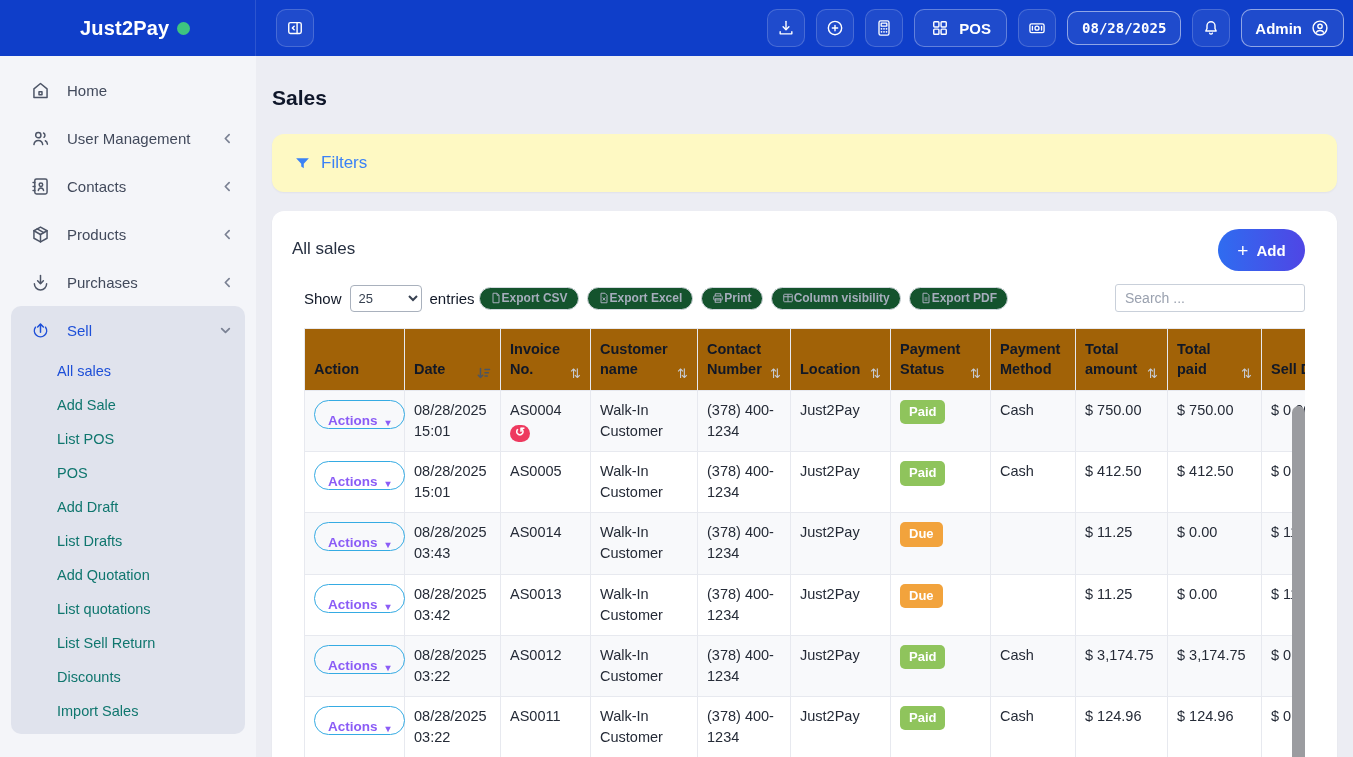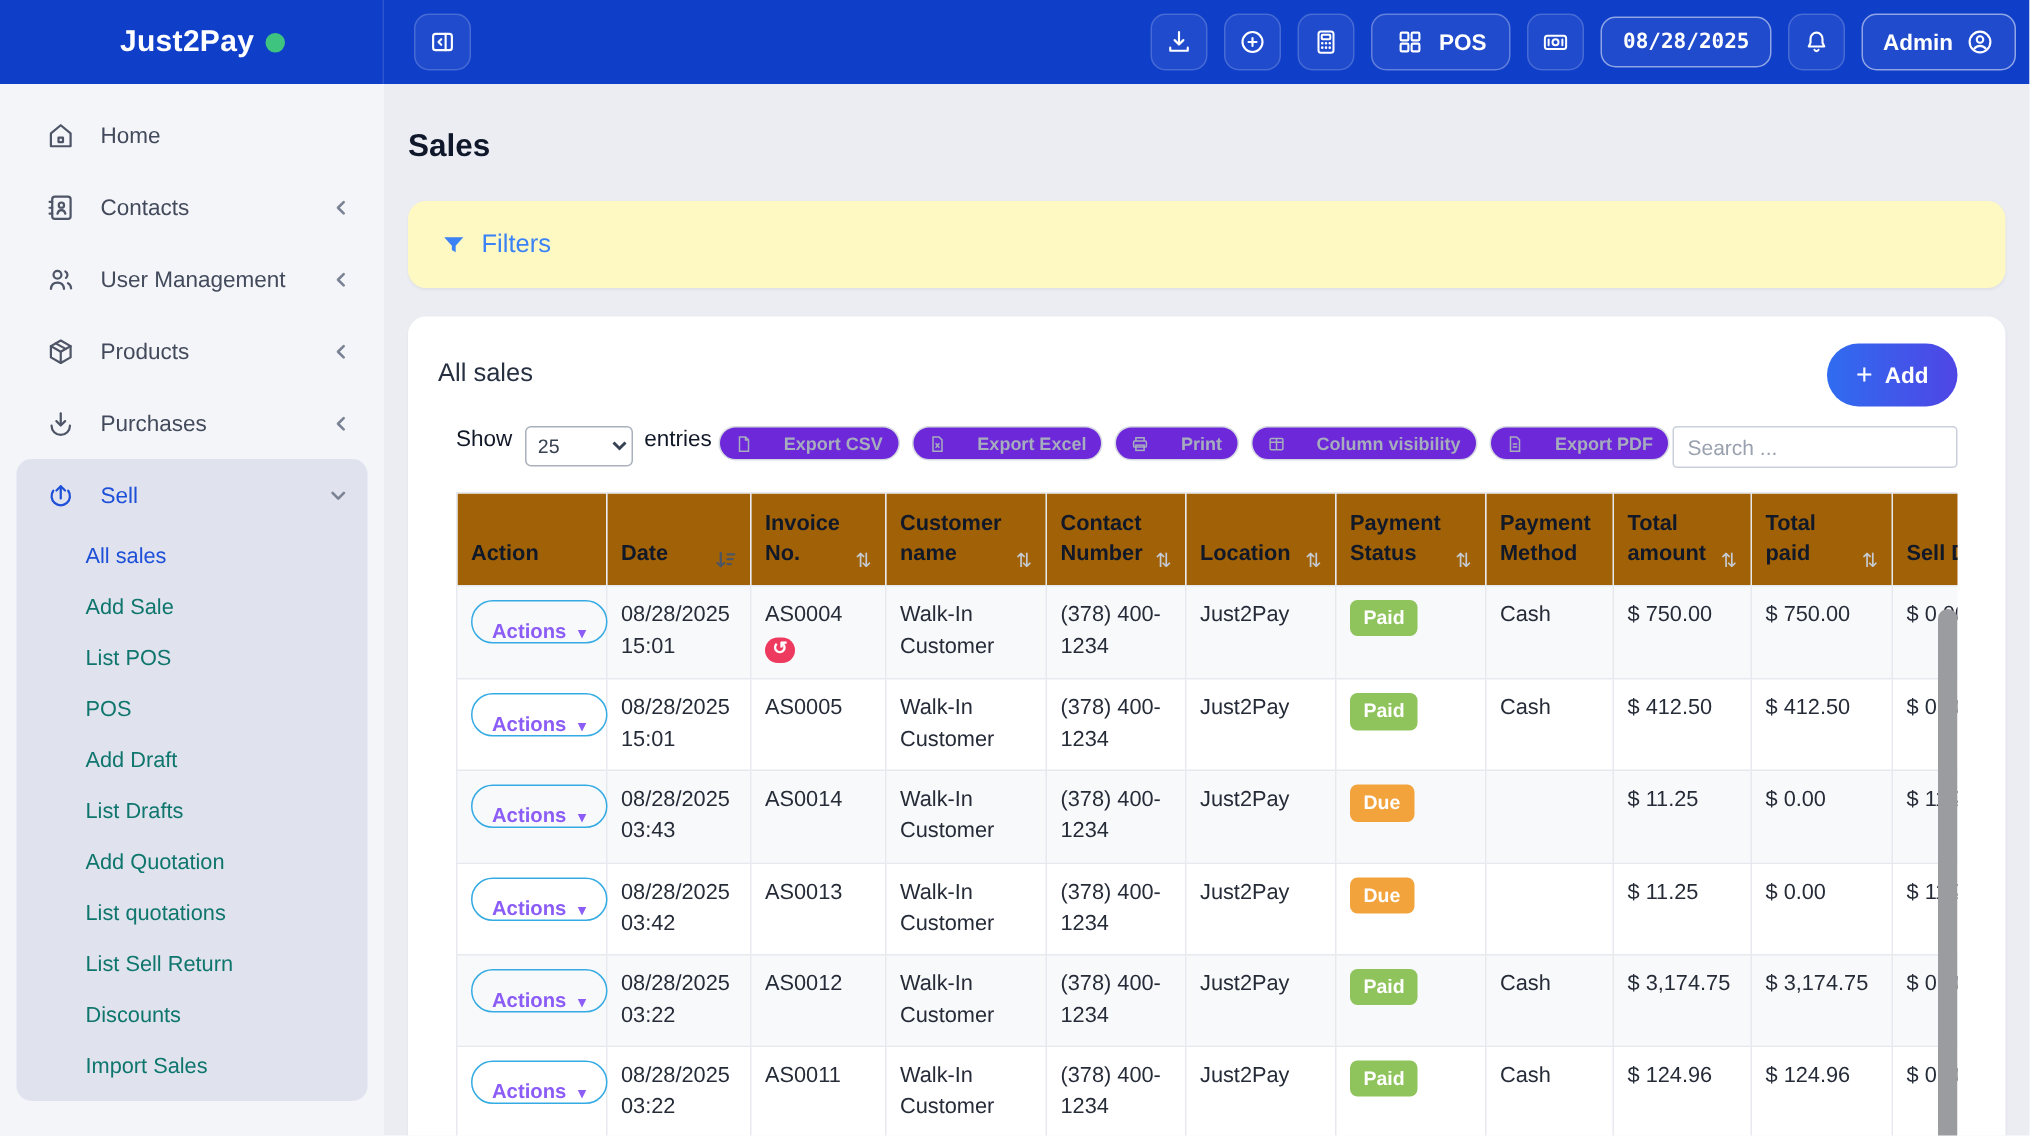--- a/index.html
+++ b/index.html
@@ -45,26 +45,26 @@
   .filters-label{color:#3b82f6;font-size:17px;margin-left:10px}
 
   .sales-card{background:#fff;border-radius:12px;padding:18px 32px 0 20px;height:640px;box-shadow:0 1px 2px rgba(16,24,40,.05)}
   .card-head{display:flex;justify-content:space-between;align-items:flex-start}
   .card-title{font-size:17px;color:#273041;padding-top:10px}
   .add-btn{width:87px;height:42px;border-radius:21px;border:none;cursor:pointer;
     background:linear-gradient(90deg,#2f6cf0,#4f46e5);color:#fff;font-size:15px;font-weight:700;
     display:flex;align-items:center;justify-content:center;gap:8px;font-family:inherit}
   .add-plus{font-size:19px;font-weight:400;line-height:1}
 
-  .toolbar{display:flex;align-items:flex-start;margin:13px 0 16px 12px}
+  .toolbar{display:flex;align-items:center;margin:13px 0 16px 12px}
   .show-label,.entries-label{font-size:15px;color:#111827}
   .page-size{width:72px;height:27px;margin:0 8px;border:1px solid #a9b1bd;border-radius:4px;
     font-size:13px;color:#374151;background:#fff;padding:0 4px;font-family:inherit}
-  .export-btn{height:23px;padding:0 10px;border:1px solid #d5d9e0;border-radius:12px;background:#6d28d9;
-    color:#a6adbc;font-size:12px;font-weight:700;display:inline-flex;align-items:center;gap:21px;
+  .export-btn{height:23px;padding:0 10px;border:1px solid #d5d9e0;border-radius:12px;background:#14532d;
+    color:#a6adbc;font-size:12px;font-weight:700;display:inline-flex;align-items:center;gap:0;
     margin-left:8px;cursor:pointer;font-family:inherit}
   .export-btn svg{width:12px;height:12px}
   .search-input{margin-left:auto;width:190px;height:28px;border:1px solid #c9d0da;border-radius:3px;
     padding:0 9px;font-size:14px;color:#701a75;font-family:inherit}
   .search-input::placeholder{color:#9aa1af}
 
   
   .table-scroll{position:relative;overflow:hidden;margin-left:12px}
   table{border-collapse:collapse;table-layout:fixed;width:1052px}
   th,td{border:1px solid #e7e9ef;text-align:left}
@@ -182,43 +182,43 @@
       <svg viewBox="0 0 24 24" fill="none" stroke="currentColor" stroke-width="1.7" stroke-linecap="round" stroke-linejoin="round">
           <path d="M4.5 10.2 12 4l7.5 6.2V20h-15V10.2z"></path>
           <path d="M10.3 13.4h3.4v3.4h-3.4z"></path>
         </svg>
     </span>
     <span>Home</span>
   </div>
   <div class="nav-item">
     <span class="nav-icon">
       <svg viewBox="0 0 24 24" fill="none" stroke="currentColor" stroke-width="1.7" stroke-linecap="round">
+          <circle cx="9.5" cy="8.2" r="3"></circle>
+          <path d="M4.5 19c.3-3 2.3-4.8 5-4.8s4.7 1.8 5 4.8"></path>
+          <path d="M15.5 5.7a3 3 0 0 1 1.6 2.6c0 1-.4 1.8-1.1 2.3"></path>
+          <path d="M17.5 14.6c1.4.7 2.2 2 2.4 3.9"></path>
+        </svg>
+    </span>
+    <span>User Management</span>
+    <span class="nav-chevron">
+      <svg viewBox="0 0 12 12" fill="none" stroke="currentColor" stroke-width="1.6" stroke-linecap="round" stroke-linejoin="round">
+          <polyline points="7.5,2.5 4,6 7.5,9.5"></polyline>
+        </svg>
+    </span>
+  </div>
+  <div class="nav-item">
+    <span class="nav-icon">
+      <svg viewBox="0 0 24 24" fill="none" stroke="currentColor" stroke-width="1.7" stroke-linecap="round">
           <rect x="5.5" y="3.5" width="14" height="17" rx="2"></rect>
           <path d="M3.5 7.5h2M3.5 12h2M3.5 16.5h2"></path>
           <circle cx="12.5" cy="10" r="2"></circle>
           <path d="M9.5 16.5c.4-1.8 1.6-2.7 3-2.7s2.6.9 3 2.7"></path>
         </svg>
     </span>
     <span>Contacts</span>
-    <span class="nav-chevron">
-      <svg viewBox="0 0 12 12" fill="none" stroke="currentColor" stroke-width="1.6" stroke-linecap="round" stroke-linejoin="round">
-          <polyline points="7.5,2.5 4,6 7.5,9.5"></polyline>
-        </svg>
-    </span>
-  </div>
-  <div class="nav-item">
-    <span class="nav-icon">
-      <svg viewBox="0 0 24 24" fill="none" stroke="currentColor" stroke-width="1.7" stroke-linecap="round">
-          <circle cx="9.5" cy="8.2" r="3"></circle>
-          <path d="M4.5 19c.3-3 2.3-4.8 5-4.8s4.7 1.8 5 4.8"></path>
-          <path d="M15.5 5.7a3 3 0 0 1 1.6 2.6c0 1-.4 1.8-1.1 2.3"></path>
-          <path d="M17.5 14.6c1.4.7 2.2 2 2.4 3.9"></path>
-        </svg>
-    </span>
-    <span>User Management</span>
     <span class="nav-chevron">
       <svg viewBox="0 0 12 12" fill="none" stroke="currentColor" stroke-width="1.6" stroke-linecap="round" stroke-linejoin="round">
           <polyline points="7.5,2.5 4,6 7.5,9.5"></polyline>
         </svg>
     </span>
   </div>
   <div class="nav-item">
     <span class="nav-icon">
       <svg viewBox="0 0 24 24" fill="none" stroke="currentColor" stroke-width="1.7" stroke-linecap="round" stroke-linejoin="round">
           <path d="M12 3.5 19.5 7.7v8.6L12 20.5 4.5 16.3V7.7L12 3.5z"></path>

